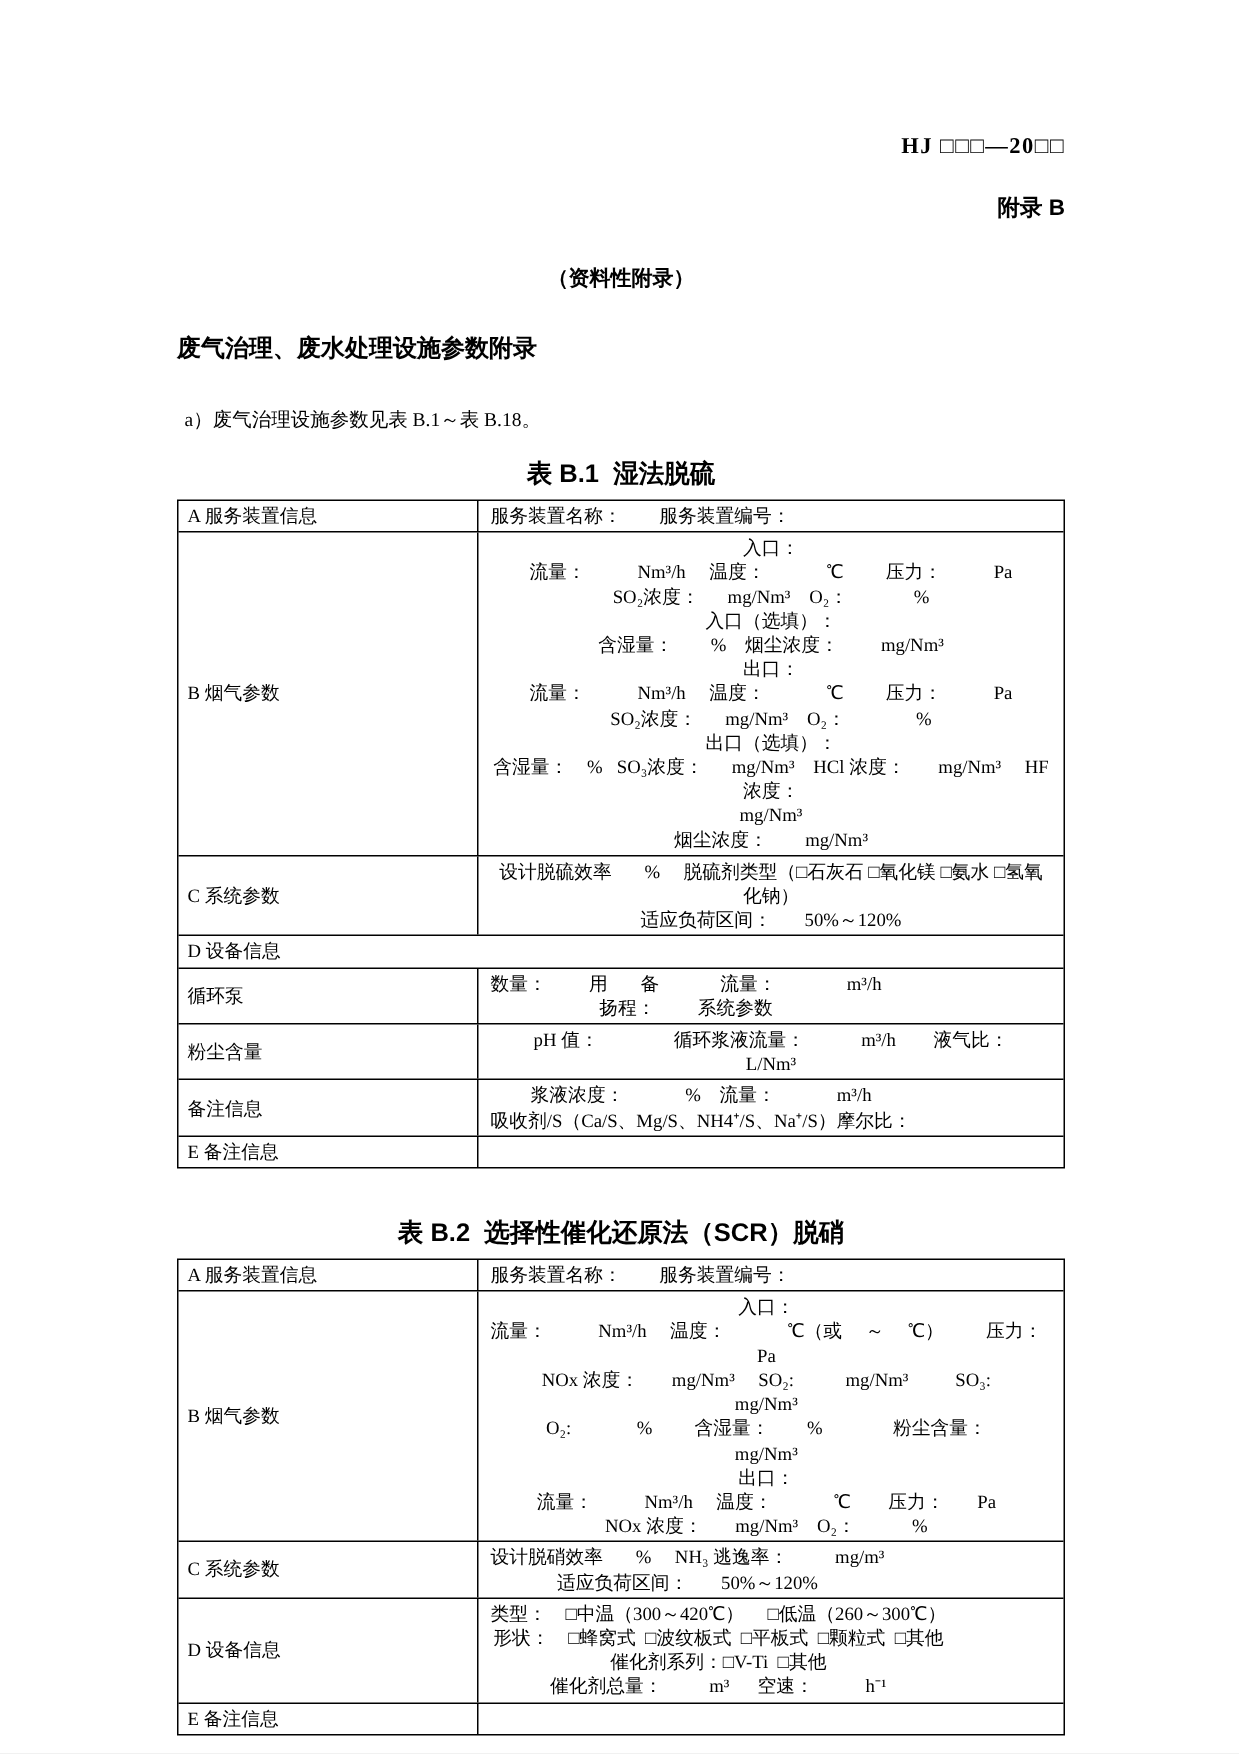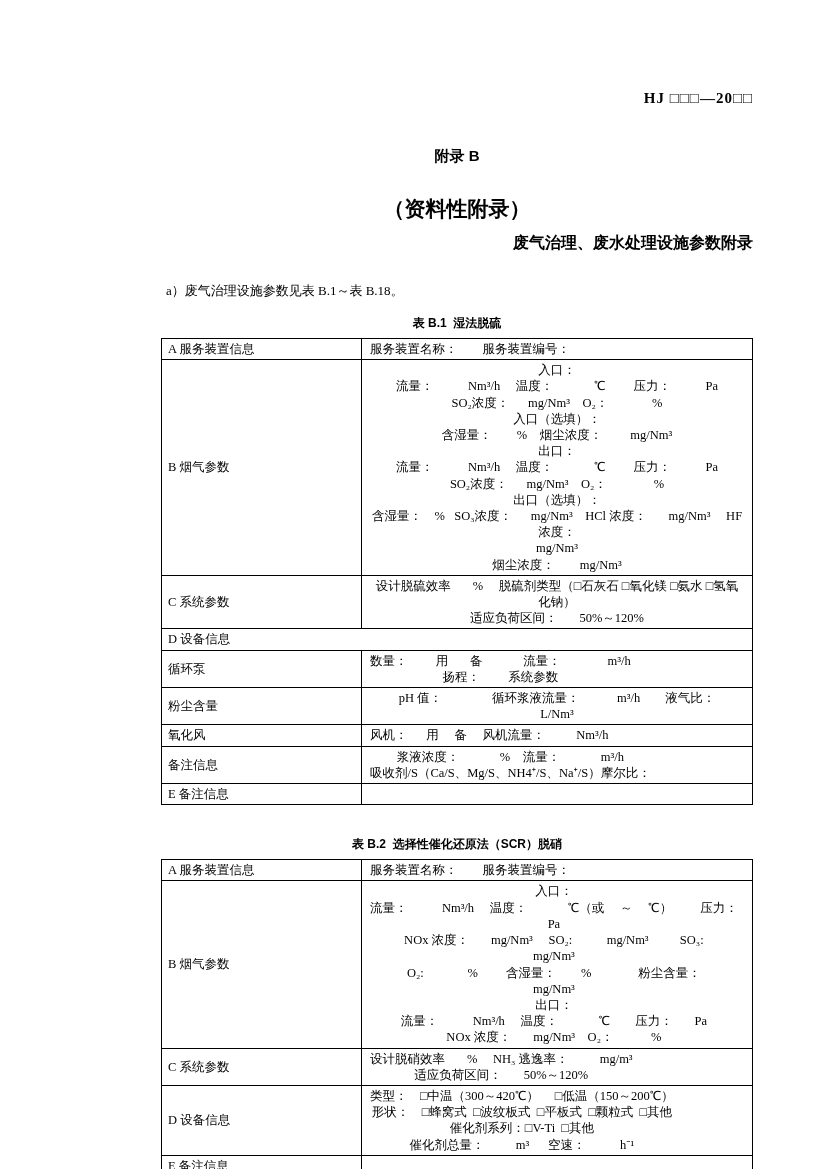--- a/index.html
+++ b/index.html
@@ -1,34 +1,34 @@
 <!DOCTYPE html>
 <html lang="zh"><head>
 <meta charset="utf-8">
 <style>
   html,body{margin:0;padding:0;background:#e8e8e8;}
   .page{
     width:826px;height:1169px;background:#ffffff;margin:0 auto;
     font-family:"Liberation Serif","DejaVu Serif",serif;
-    color:#000;position:relative;overflow:hidden;box-sizing:border-box;padding-left:43px;
+    color:#000;position:relative;overflow:hidden;box-sizing:border-box;
   }
   .content{margin-left:118px;width:592px;}
   .pre{white-space:pre-wrap;}
   .doc-code{
     padding-top:90px;text-align:right;font-weight:bold;font-size:15px;
     font-family:"Liberation Serif","DejaVu Serif",serif;letter-spacing:1px;
   }
-  .h-appendix{margin-top:40px;text-align:center;font-weight:bold;font-size:15px;
+  .h-appendix{margin-top:22px;text-align:right;font-weight:bold;font-size:15px;
     font-family:"Liberation Sans","DejaVu Sans",sans-serif;}
-  .h-subtitle{margin-top:29px;text-align:center;font-weight:bold;font-size:21px;
+  .h-subtitle{margin-top:29px;text-align:center;font-weight:bold;font-size:14px;
     font-family:"Liberation Sans","DejaVu Sans",sans-serif;}
-  .h-main{margin-top:10px;text-align:right;font-weight:bold;font-size:16px;
+  .h-main{margin-top:27px;text-align:left;font-weight:bold;font-size:16px;
     font-family:"Liberation Sans","DejaVu Sans",sans-serif;}
   .intro{margin-top:28px;margin-left:5px;font-size:13px;}
-  .tbl-caption{text-align:center;font-weight:bold;font-size:12px;
+  .tbl-caption{text-align:center;font-weight:bold;font-size:17px;
     font-family:"Liberation Sans","DejaVu Sans",sans-serif;}
   .cap-b1{margin-top:15px;}
   .cap-b2{margin-top:31px;}
   .tbl{
     margin-top:6px;border:1.5px solid #000;font-size:12.5px;line-height:16.2px;font-family:Liberation Serif, serif;
   }
   .trow{display:flex;border-top:1px solid #000;min-height:20px;}
   .trow:first-child{border-top:none;}
   .lbl{
     width:200px;box-sizing:border-box;border-right:1px solid #000;
@@ -96,26 +96,20 @@
 扬程：         系统参数</div>
           </div>
       </div>
       <div class="trow">
         <div class="lbl">粉尘含量</div>
         <div class="cnt">
             <div>pH 值：                循环浆液流量：            m³/h        液气比：        L/Nm³</div>
           </div>
       </div>
       <div class="trow">
-        <div class="lbl">氧化风</div>
-        <div class="cnt">
-            <div>风机：      用     备     风机流量：          Nm³/h</div>
-          </div>
-      </div>
-      <div class="trow">
         <div class="lbl">备注信息</div>
         <div class="cnt">
             <div>浆液浓度：             %    流量：             m³/h
 吸收剂/S（Ca/S、Mg/S、NH4⁺/S、Na⁺/S）摩尔比：</div>
           </div>
       </div>
       <div class="trow">
         <div class="lbl">E 备注信息</div>
         <div class="cnt">
             <div></div>
@@ -150,21 +144,21 @@
       <div class="trow">
         <div class="lbl">C 系统参数</div>
         <div class="cnt">
             <div>设计脱硝效率       %     NH₃ 逃逸率：          mg/m³
 适应负荷区间：       50%～120%</div>
           </div>
       </div>
       <div class="trow">
         <div class="lbl">D 设备信息</div>
         <div class="cnt">
-            <div>类型：    □中温（300～420℃）     □低温（150～200℃）
+            <div>类型：    □中温（300～420℃）     □低温（260～300℃）
 形状：    □蜂窝式  □波纹板式  □平板式  □颗粒式  □其他
 催化剂系列：□V-Ti  □其他
 催化剂总量：          m³      空速：           h⁻¹</div>
           </div>
       </div>
       <div class="trow">
         <div class="lbl">E 备注信息</div>
         <div class="cnt">
             <div></div>
           </div>

